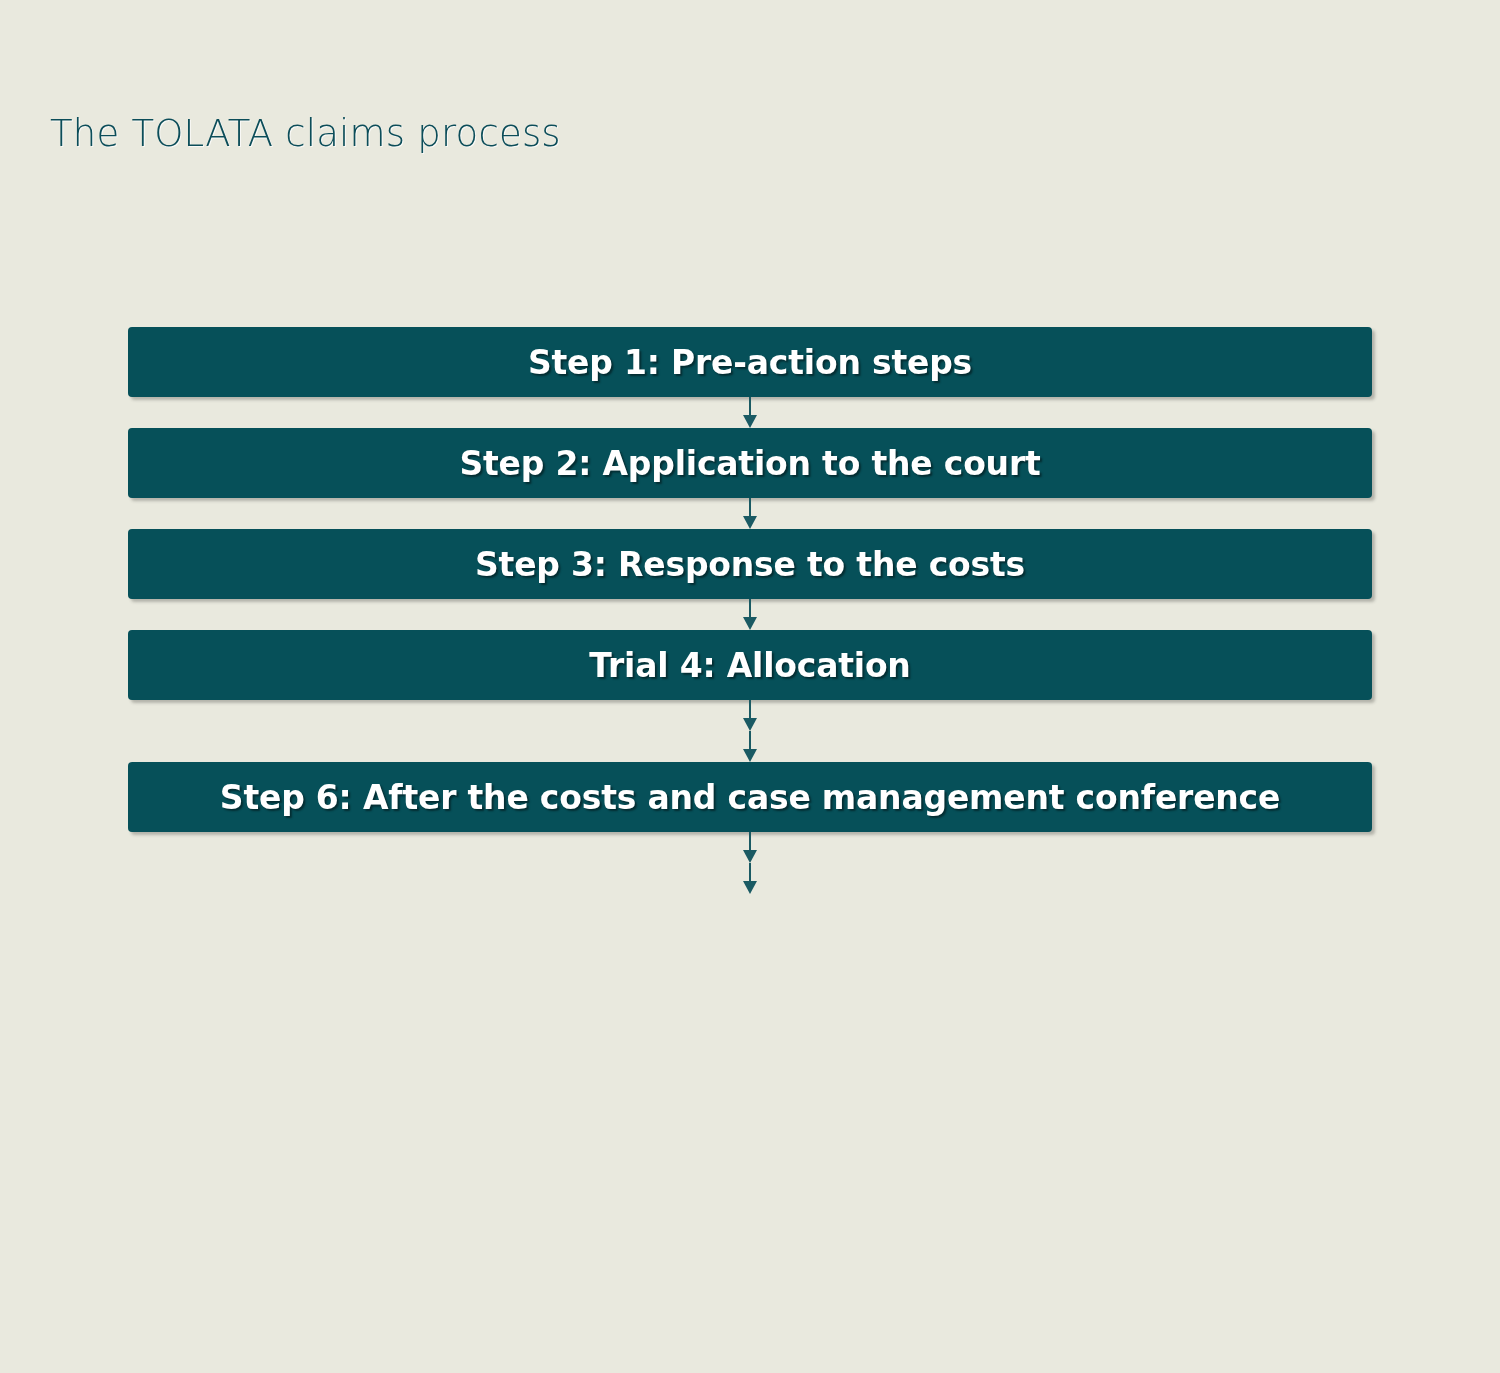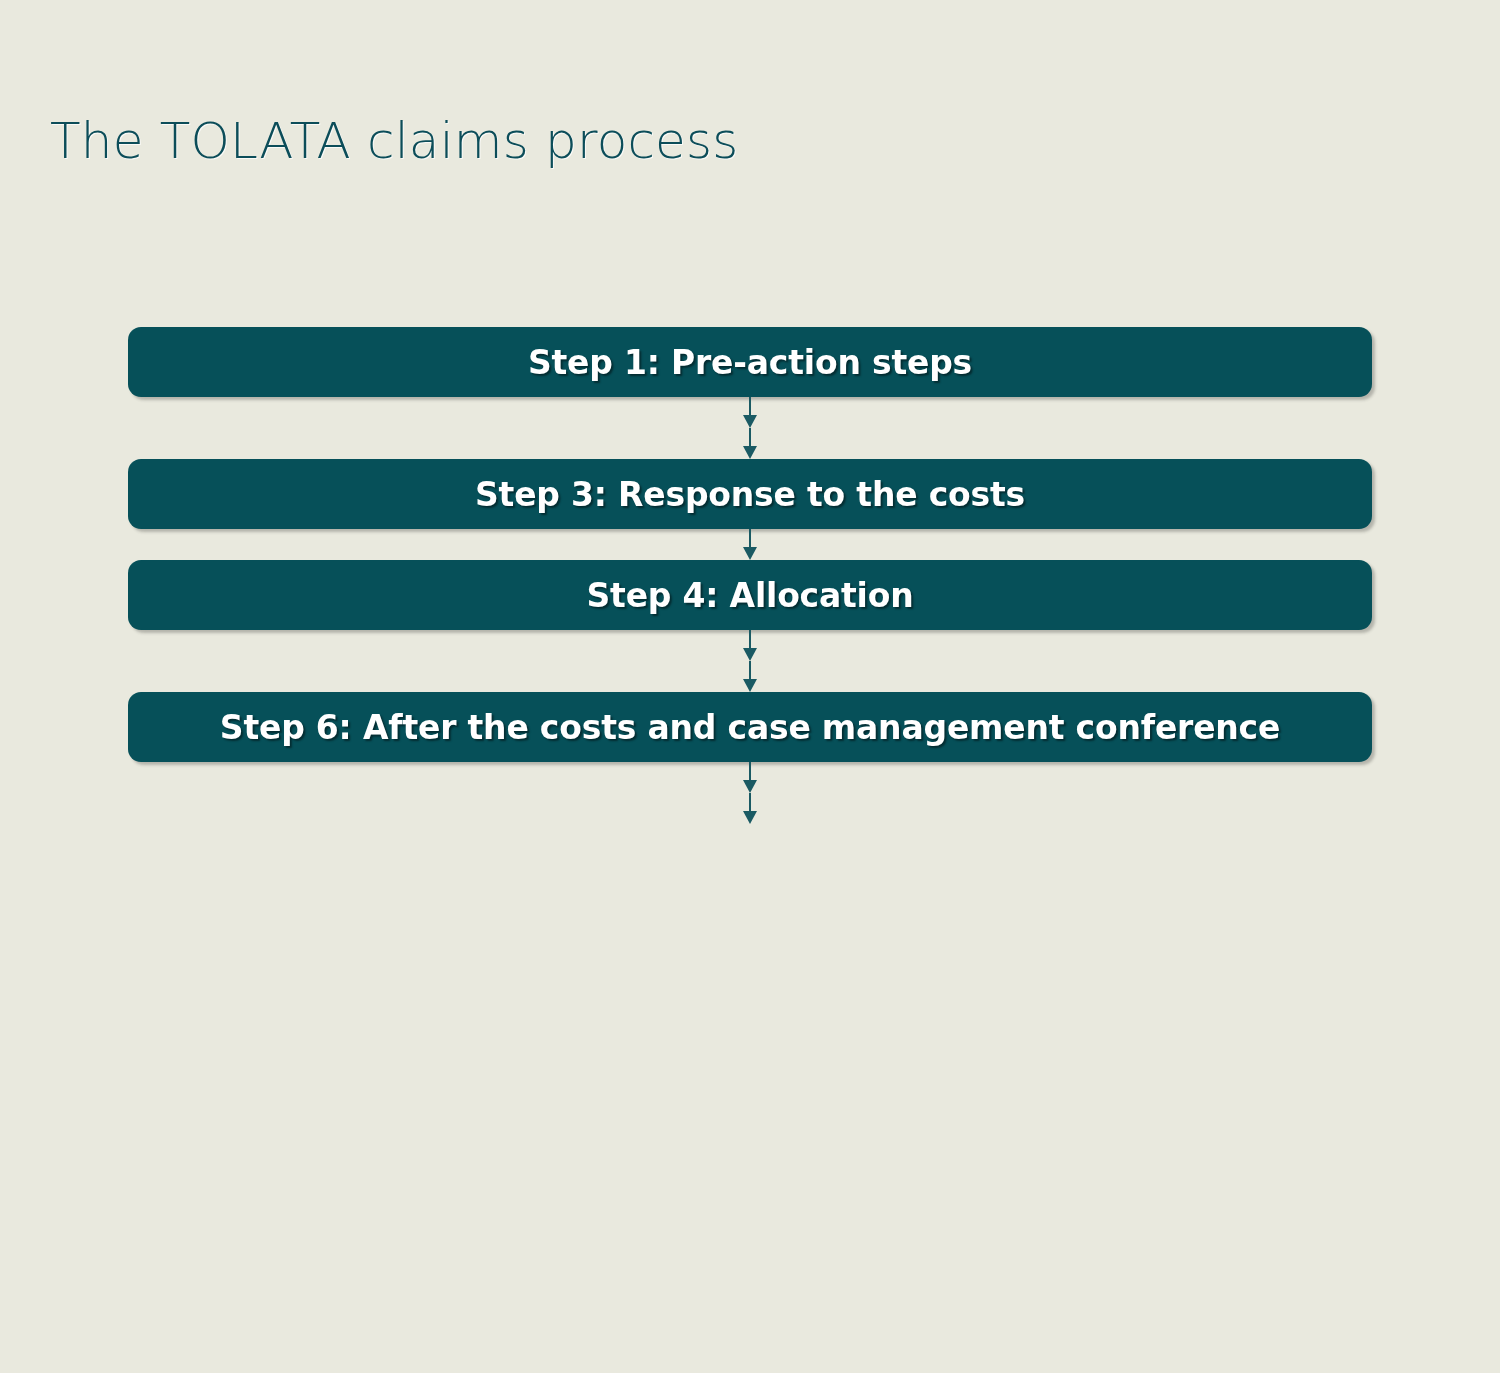--- a/index.html
+++ b/index.html
@@ -14,42 +14,42 @@
     overflow: hidden;
     position: relative;
   }
 
   
   .page-title {
     position: absolute;
     left: 50px;
     top: 112px;
     font-family: "DejaVu Sans", sans-serif;
-    font-size: 50px;
+    font-size: 37px;
     font-weight: 300;
     letter-spacing: 0.2px;
     color: #0c4d59;
     white-space: nowrap;
     text-shadow: 1px 1px 0 rgba(255,255,255,0.75);
   }
 
   
   .flow {
     position: absolute;
     left: 128px;
     top: 327px;
     width: 1244px;
   }
 
   .flow-step {
     position: relative;
     width: 1244px;
     height: 70px;
     background: #065059;
-    border-radius: 13px;
+    border-radius: 4px;
     box-shadow: 3px 3px 3px rgba(60,60,55,0.30);
     display: flex;
     align-items: center;
     justify-content: center;
     box-sizing: border-box;
   }
 
   .flow-step-label {
     font-family: "DejaVu Sans", sans-serif;
     font-size: 33px;
@@ -84,39 +84,42 @@
   <div class="flow-step">
     <span class="flow-step-label">Step 1: Pre-action steps</span>
   </div>
   <div class="flow-connector">
     <svg width="22" height="31" viewBox="0 0 22 31">
       <line x1="11" y1="0" x2="11" y2="21" stroke="#1a5a63" stroke-width="2"></line>
       <polygon points="4,18 18,18 11,31" fill="#1a5a63"></polygon>
     </svg>
   </div>
 
+  <div class="flow-step">
+    <span class="flow-step-label">Step 2: Application to the court</span>
+  </div>
   <div class="flow-connector">
     <svg width="22" height="31" viewBox="0 0 22 31">
       <line x1="11" y1="0" x2="11" y2="21" stroke="#1a5a63" stroke-width="2"></line>
       <polygon points="4,18 18,18 11,31" fill="#1a5a63"></polygon>
     </svg>
   </div>
 
   <div class="flow-step">
     <span class="flow-step-label">Step 3: Response to the costs</span>
   </div>
   <div class="flow-connector">
     <svg width="22" height="31" viewBox="0 0 22 31">
       <line x1="11" y1="0" x2="11" y2="21" stroke="#1a5a63" stroke-width="2"></line>
       <polygon points="4,18 18,18 11,31" fill="#1a5a63"></polygon>
     </svg>
   </div>
 
   <div class="flow-step">
-    <span class="flow-step-label">Step 4: Allocation</span>
+    <span class="flow-step-label">Trial 4: Allocation</span>
   </div>
   <div class="flow-connector">
     <svg width="22" height="31" viewBox="0 0 22 31">
       <line x1="11" y1="0" x2="11" y2="21" stroke="#1a5a63" stroke-width="2"></line>
       <polygon points="4,18 18,18 11,31" fill="#1a5a63"></polygon>
     </svg>
   </div>
 
   <div class="flow-connector">
     <svg width="22" height="31" viewBox="0 0 22 31">

